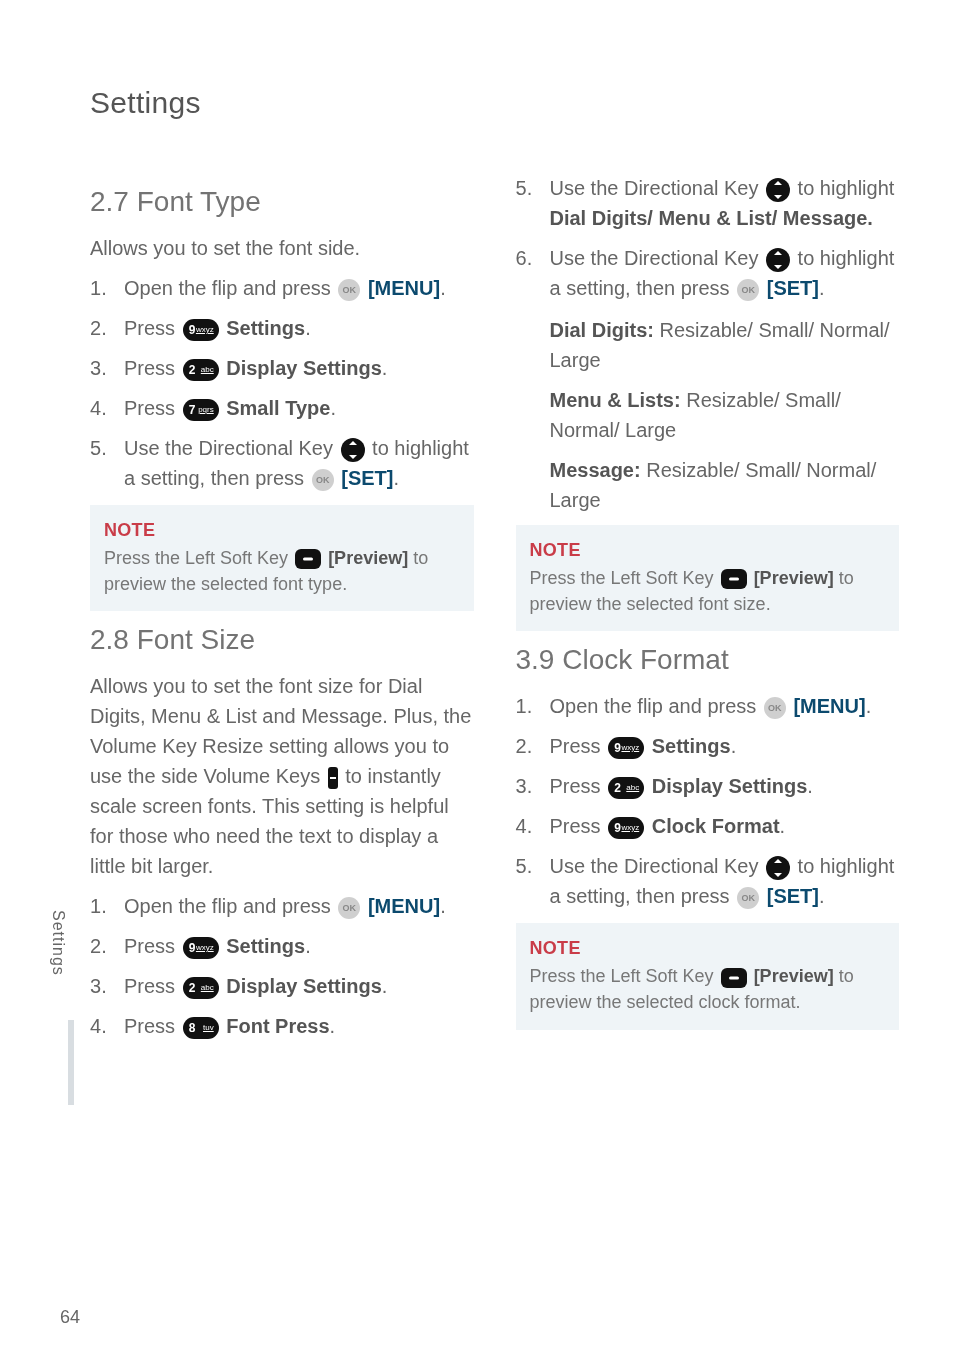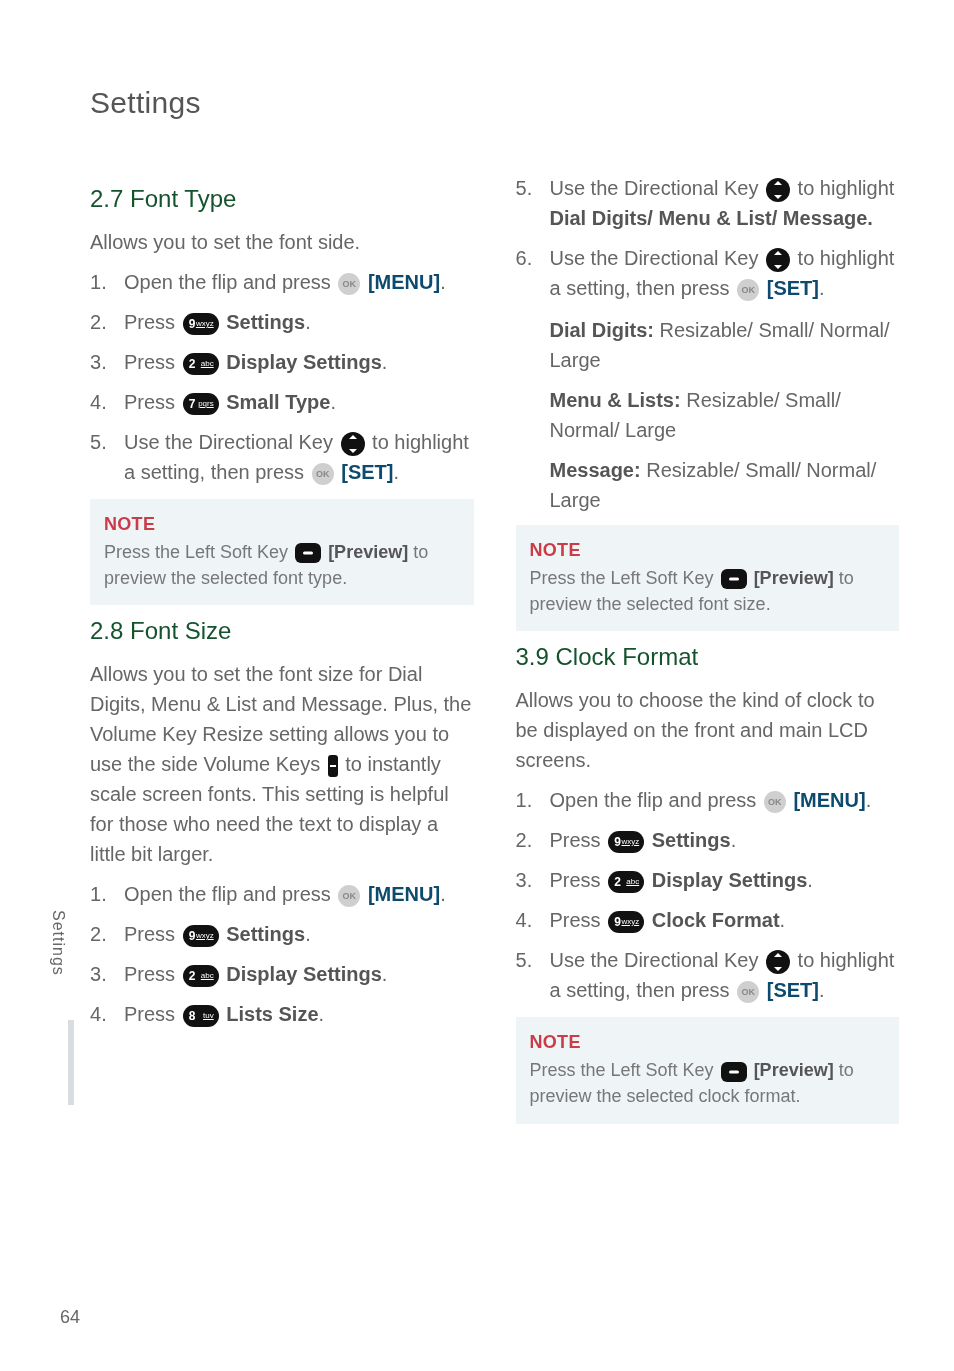--- a/index.html
+++ b/index.html
@@ -20,22 +20,22 @@
     color: #555;
     margin-bottom: 48px;
     letter-spacing: 0.3px;
   }
   .columns {
     display: flex;
     gap: 42px;
   }
   .col { flex: 1; min-width: 0; }
   .section-heading {
-    color: #14532d;
-    font-size: 24px;
+    color: #737373;
+    font-size: 28px;
     font-weight: 500;
     margin-top: 8px;
     margin-bottom: 10px;
   }
   .body-text {
     color: #666;
     margin-bottom: 10px;
   }
   ol.steps {
     list-style: none;
@@ -173,40 +173,39 @@
       <div class="note-title">NOTE</div>
       <span>Press the Left Soft Key </span><span class="icon softkey"></span> <span class="bold br">[Preview]</span><span> to preview the selected font type.</span>
     </div>
 
     <div class="section-heading">2.8 Font Size</div>
     <p class="body-text"><span>Allows you to set the font size for Dial Digits, Menu &amp; List and Message. Plus, the Volume Key Resize setting allows you to use the side Volume Keys </span><span class="icon volume"></span><span> to instantly scale screen fonts. This setting is helpful for those who need the text to display a little bit larger.</span></p>
     <ol class="steps">
       <li><span>Open the flip and press </span><span class="icon ok">OK</span> <span class="bracket">[MENU]</span><span>.</span></li>
       <li><span>Press </span><span class="icon key"><span class="num">9</span><span class="lbl">wxyz</span></span> <span class="bold">Settings</span><span>.</span></li>
       <li><span>Press </span><span class="icon key"><span class="num">2</span><span class="lbl">abc</span></span> <span class="bold">Display Settings</span><span>.</span></li>
-      <li><span>Press </span><span class="icon key"><span class="num">8</span><span class="lbl">tuv</span></span> <span class="bold">Lists Size</span><span>.</span></li>
+      <li><span>Press </span><span class="icon key"><span class="num">8</span><span class="lbl">tuv</span></span> <span class="bold">Font Press</span><span>.</span></li>
     </ol>
   </div>
 
   <div class="col col2">
     <ol class="steps">
       <li><span>Use the Directional Key </span><span class="icon dir"></span><span> to highlight </span><span class="bold">Dial Digits/ Menu &amp; List/ Message.</span></li>
       <li><span>Use the Directional Key </span><span class="icon dir"></span><span> to highlight a setting, then press </span><span class="icon ok">OK</span> <span class="bracket">[SET]</span><span>.</span></li>
     </ol>
     <div class="sub-block"><span class="label">Dial Digits:</span><span> Resizable/ Small/ Normal/ Large</span></div>
     <div class="sub-block"><span class="label">Menu &amp; Lists:</span><span> Resizable/ Small/ Normal/ Large</span></div>
     <div class="sub-block"><span class="label">Message:</span><span> Resizable/ Small/ Normal/ Large</span></div>
 
     <div class="note-box">
       <div class="note-title">NOTE</div>
       <span>Press the Left Soft Key </span><span class="icon softkey"></span> <span class="bold br">[Preview]</span><span> to preview the selected font size.</span>
     </div>
 
     <div class="section-heading">3.9 Clock Format</div>
-    <p class="body-text">Allows you to choose the kind of clock to be displayed on the front and main LCD screens.</p>
     <ol class="steps">
       <li><span>Open the flip and press </span><span class="icon ok">OK</span> <span class="bracket">[MENU]</span><span>.</span></li>
       <li><span>Press </span><span class="icon key"><span class="num">9</span><span class="lbl">wxyz</span></span> <span class="bold">Settings</span><span>.</span></li>
       <li><span>Press </span><span class="icon key"><span class="num">2</span><span class="lbl">abc</span></span> <span class="bold">Display Settings</span><span>.</span></li>
       <li><span>Press </span><span class="icon key"><span class="num">9</span><span class="lbl">wxyz</span></span> <span class="bold">Clock Format</span><span>.</span></li>
       <li><span>Use the Directional Key </span><span class="icon dir"></span><span> to highlight a setting, then press </span><span class="icon ok">OK</span> <span class="bracket">[SET]</span><span>.</span></li>
     </ol>
     <div class="note-box">
       <div class="note-title">NOTE</div>
       <span>Press the Left Soft Key </span><span class="icon softkey"></span> <span class="bold br">[Preview]</span><span> to preview the selected clock format.</span>

